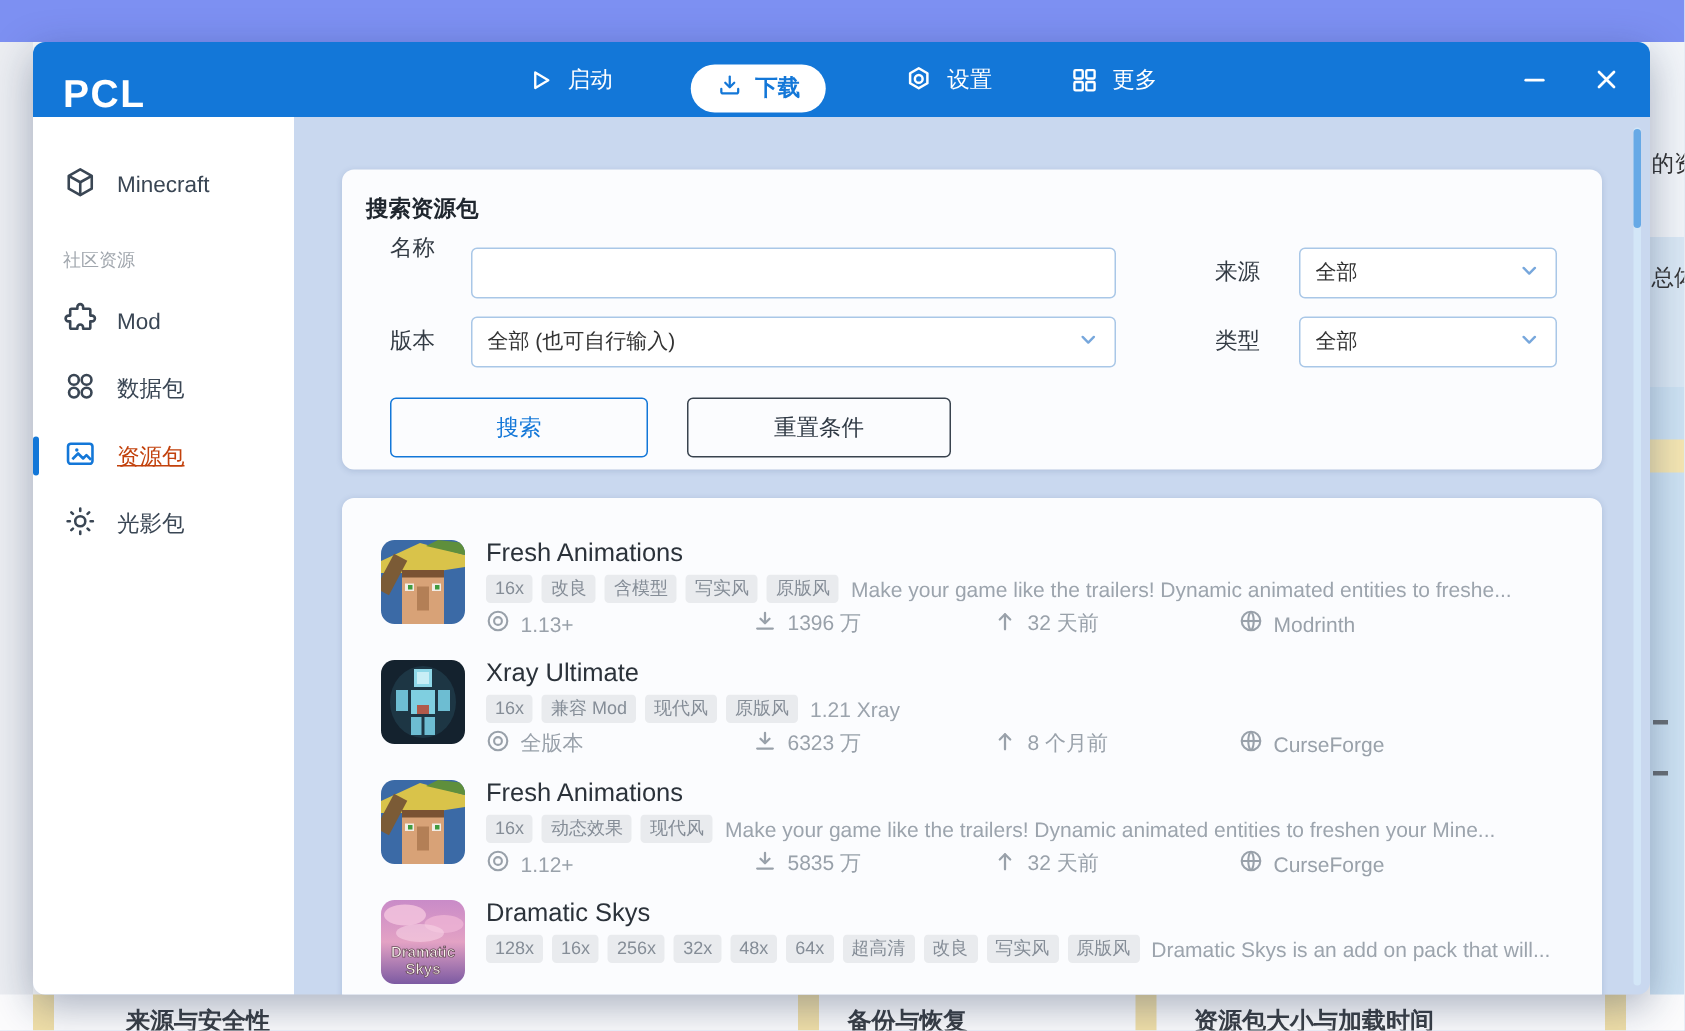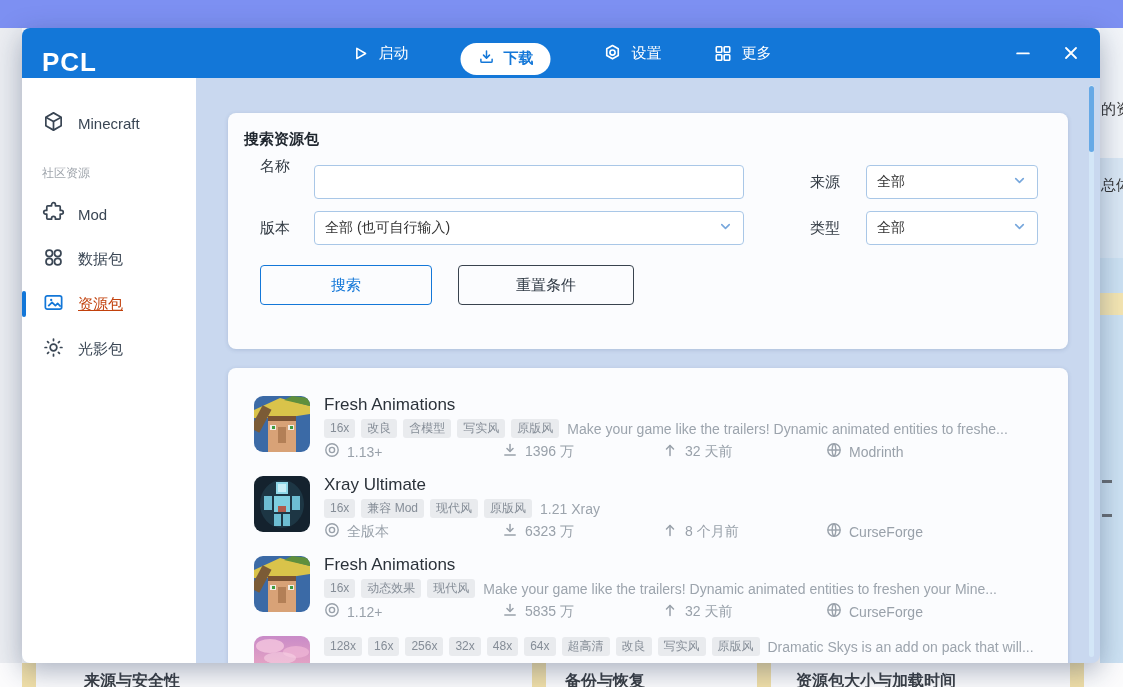--- a/index.html
+++ b/index.html
@@ -56,21 +56,21 @@
   .side-item { position:relative; height:36px; margin-bottom:9px; display:flex; align-items:center;
                padding-left:20px; gap:13px; font-size:15px; color:#3a4654; cursor:pointer; }
   .side-item svg { flex:none; }
   .side-section { margin:24px 0 14px 20px; font-size:12px; color:#a0a6ad; }
   .side-item.active { color:#c2410c;text-decoration:underline; }
   .active-bar { position:absolute; left:0; top:5px; width:4px; height:26px; border-radius:2px; background:#1377d8; }
 
   
   .content { flex:1; position:relative; }
   .card { background:#fbfcfe; border-radius:8px; box-shadow:0 1px 4px rgba(50,80,130,.18); }
-  .search-card { position:relative; margin:35px 0 0 32px; width:840px; height:236px; }
+  .search-card { position:relative; margin:35px 0 0 32px; width:840px; height:200px; }
   .sc-title { position:absolute; left:16px; top:17px; font-size:15px; font-weight:bold; color:#1f262e; }
   .sc-label { position:absolute; font-size:15px; color:#333b44; line-height:34px; }
   .sc-input, .sc-select {
     position:absolute; height:34px; background:#fff; border:1px solid #a9c7e7;
     border-radius:4px; font-size:14px; color:#333; padding:0 10px;
     font-family:"Liberation Sans","DejaVu Sans",sans-serif;
   }
   .sc-select { display:flex; align-items:center; justify-content:space-between; cursor:pointer; }
   .lab-name { left:32px; top:36px; } .lab-version { left:32px; top:98px; }
   .lab-source { left:582px; top:52px; } .lab-type { left:582px; top:98px; }
@@ -452,20 +452,21 @@
                 </defs>
               <rect width="56" height="56" fill="url(#dsky)"></rect>
               <ellipse cx="16" cy="10" rx="14" ry="7" fill="#f2c3dd" opacity="0.85"></ellipse>
               <ellipse cx="42" cy="16" rx="13" ry="6" fill="#eeb4d4" opacity="0.8"></ellipse>
               <ellipse cx="26" cy="22" rx="16" ry="6" fill="#f6d2e4" opacity="0.6"></ellipse>
               <text x="28" y="38" text-anchor="middle" font-size="10" font-weight="bold" fill="#f8f3ec" stroke="#6a4a5a" stroke-width="0.5">Dramatic</text>
               <text x="28" y="49" text-anchor="middle" font-size="10" font-weight="bold" fill="#f8f3ec" stroke="#6a4a5a" stroke-width="0.5">Skys</text>
             </svg>
           </div>
           <div class="res-main">
+            <div class="res-title">Dramatic Skys</div>
             <div class="res-tagline">
               <span class="tag">128x</span>
               <span class="tag">16x</span>
               <span class="tag">256x</span>
               <span class="tag">32x</span>
               <span class="tag">48x</span>
               <span class="tag">64x</span>
               <span class="tag">超高清</span>
               <span class="tag">改良</span>
               <span class="tag">写实风</span>

